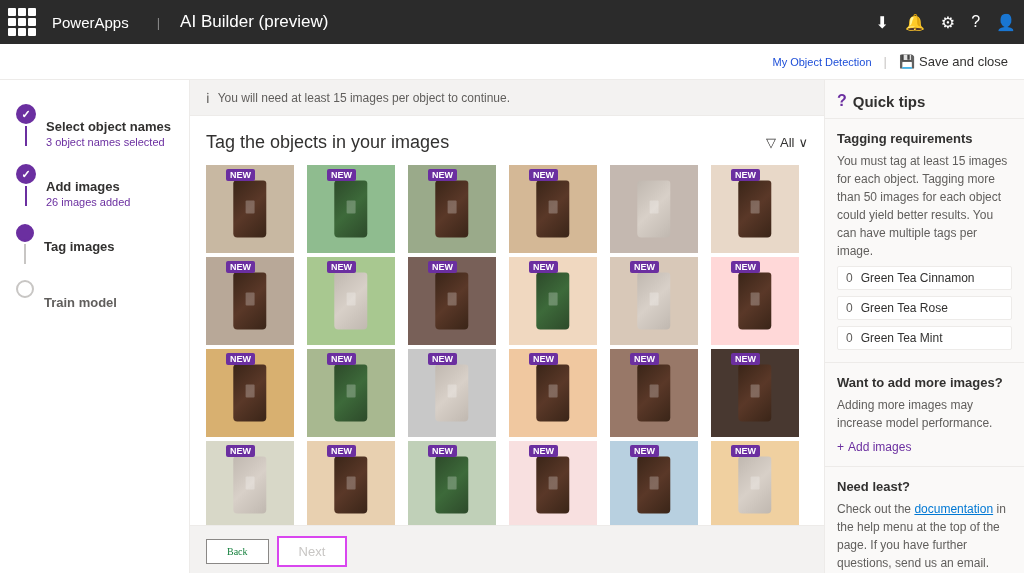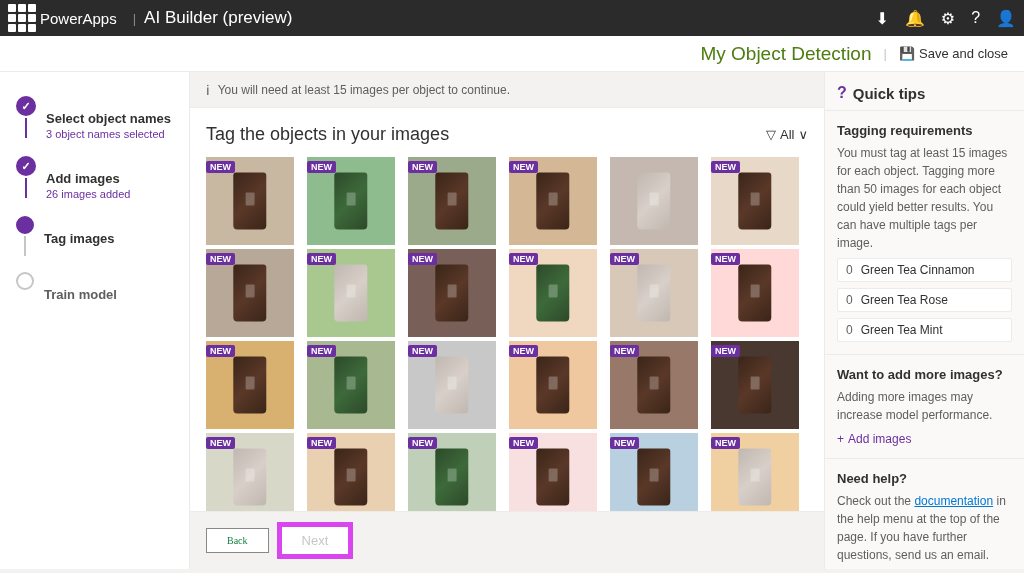--- a/index.html
+++ b/index.html
@@ -3,24 +3,24 @@
   <meta charset="utf-8">
   <style>
     * { box-sizing: border-box; margin: 0; padding: 0; }
     body { font-family: 'Segoe UI', Arial, sans-serif; font-size: 13px; background: #f3f2f1; color: #323130; }
 
     
     .topbar {
       display: flex;
       align-items: center;
       background: #2b2b2b;
-      height: 36px;
+      height: 44px;
       padding: 0 8px;
       color: #fff;
-      gap: 4px;
+      gap: 16px;
     }
     .topbar-grid {
       width: 28px; height: 28px;
       display: grid; grid-template-columns: repeat(3,8px); grid-template-rows: repeat(3,8px);
       gap: 2px; cursor: pointer;
     }
     .topbar-grid span { background: #fff; border-radius: 1px; }
     .topbar-appname { font-size: 15px; font-weight: 400; color: #fff; margin-right: 8px; }
     .topbar-builder { font-size: 17px; color: #fff; }
     .topbar-spacer { flex: 1; }
@@ -31,21 +31,21 @@
     .subtitlebar {
       display: flex;
       align-items: center;
       background: #fff;
       height: 36px;
       padding: 0 16px;
       border-bottom: 1px solid #edebe9;
       justify-content: flex-end;
       gap: 12px;
     }
-    .subtitlebar-name { font-size: 19px; color: #4d7c0f; }
+    .subtitlebar-name { font-size: 11px; color: #1d4ed8; }
     .subtitlebar-divider { color: #c8c6c4; }
     .subtitlebar-save {
       display: flex; align-items: center; gap: 4px;
       background: none; border: none; cursor: pointer;
       color: #323130; font-size: 13px;
     }
 
     
     .main-layout {
       display: flex;
@@ -136,21 +136,21 @@
     }
     .image-cell {
       position: relative;
       aspect-ratio: 1;
       background: #f3f2f1;
       overflow: hidden;
       cursor: pointer;
     }
     .new-badge {
       position: absolute;
-      top: 4px; left: 0;
+      top: 4px; left: 20px;
       background: #6b2fa0;
       color: #fff;
       font-size: 9px;
       font-weight: 700;
       padding: 1px 4px;
       border-radius: 2px;
     }
 
     
     .bottom-bar {
@@ -165,21 +165,21 @@
       background: #fff;
       border: 1px solid #8a8886;
       padding: 6px 20px;
       font-size: 10px;
       cursor: pointer;
       color: #15803d;
       font-family: Liberation Serif, serif;
     }
     .btn-next {
       background: #fff;
-      border: 5px solid #d946ef;
+      border: 2px solid #d946ef;
       padding: 6px 20px;
       font-size: 13px;
       cursor: pointer;
       color: #c8c6c4;
     }
 
     
     .right-panel {
       width: 200px;
       background: #faf9f8;
@@ -511,21 +511,21 @@
     <div class="panel-section">
       <div class="panel-section-title">Want to add more images?</div>
       <div class="panel-section-text">Adding more images may increase model performance.</div>
       <div class="add-images-link">
         <span>+</span>
         <span>Add images</span>
       </div>
     </div>
 
     <div class="panel-section">
-      <div class="panel-section-title">Need help?</div>
+      <div class="panel-section-title">Need least?</div>
       <div class="panel-section-text">
         Check out the <span class="help-link">documentation</span> in the help menu at the top of the page. If you have further questions, send us an email.
       </div>
 
     </div>
   </div>
 
 </div>
 
 </body></html>

